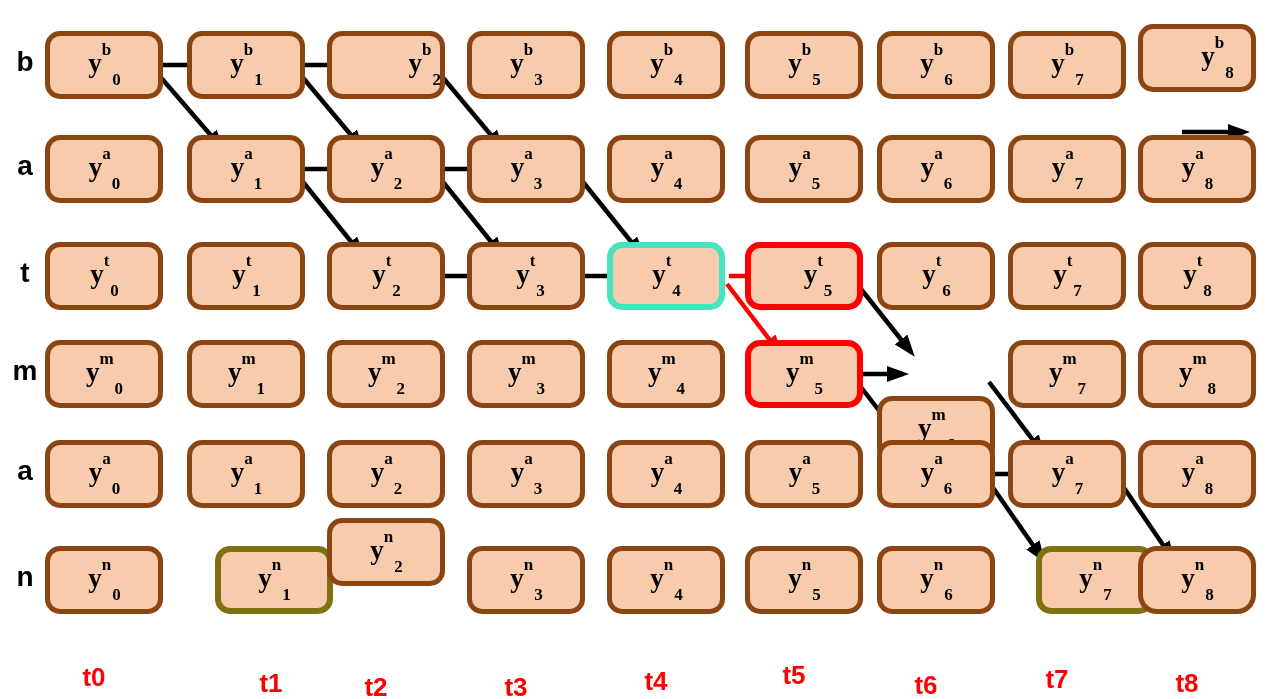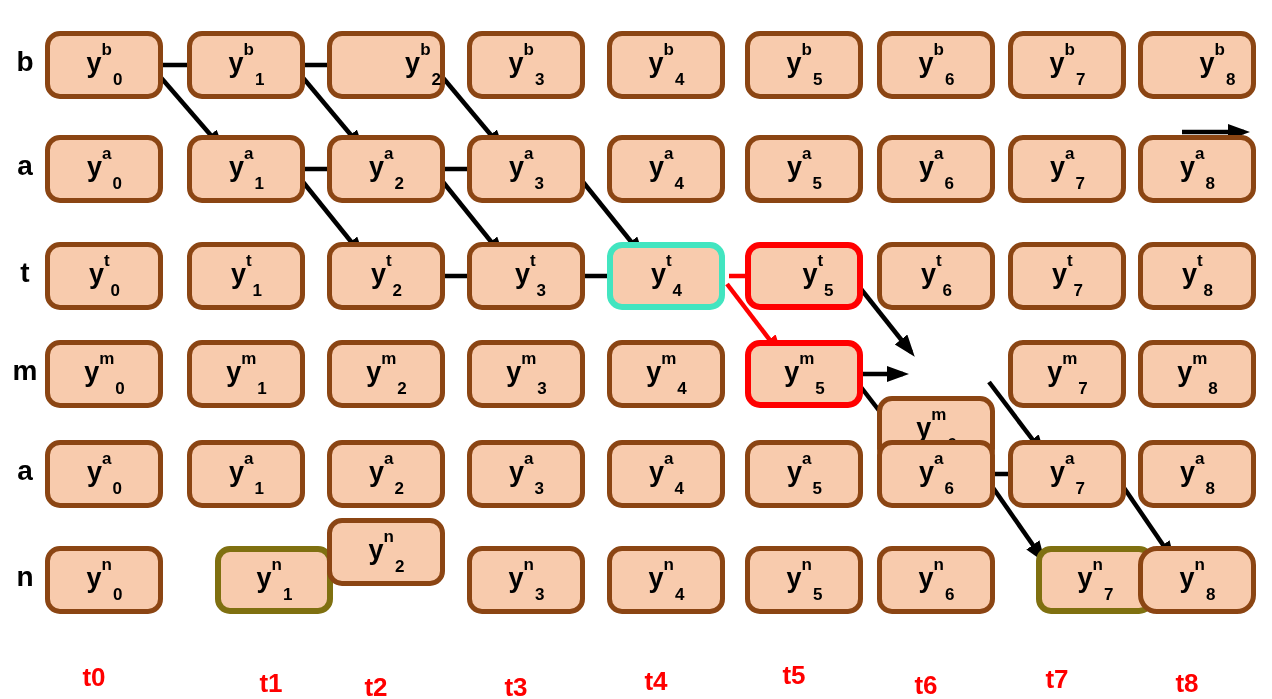--- a/index.html
+++ b/index.html
@@ -8,21 +8,21 @@
     font-family:"Liberation Sans",sans-serif;overflow:hidden;
   }
   .cell{
     position:absolute;width:118px;height:68px;box-sizing:border-box;
     background:var(--fill);border:5px solid var(--brown);border-radius:15px;
     display:flex;align-items:center;justify-content:center;
   }
   .cell-teal{border:6px solid var(--teal);}
   .cell-red{border:6px solid var(--red);}
   .cell-olive{border:6px solid var(--olive);margin-left:28px;}
-  .cl{font-weight:bold;font-size:27px;color:var(--text);line-height:1;white-space:nowrap;}
+  .cl{font-weight:bold;font-size:27px;color:var(--text);line-height:1;white-space:nowrap;font-family:Liberation Serif, serif;}
   .cl sup{font-size:17px;position:relative;top:-0.45em;font-weight:bold;}
   .cl sub{font-size:17px;position:relative;top:0.40em;left:1px;font-weight:bold;}
   .row-label{
     position:absolute;left:6px;width:38px;text-align:center;
     font-weight:bold;font-size:28px;color:var(--text);line-height:1.1;
   }
   .time-label{
     position:absolute;font-weight:bold;font-size:26px;color:var(--tred);
     transform:translateX(-50%);line-height:1;
   }
@@ -90,21 +90,21 @@
     </div>
     <div class="cell" style="left: 745px; top: 31px;">
       <span class="cl"><span>y</span><sup>b</sup><sub>5</sub></span>
     </div>
     <div class="cell" style="left: 877px; top: 31px;">
       <span class="cl"><span>y</span><sup>b</sup><sub>6</sub></span>
     </div>
     <div class="cell" style="left: 1008px; top: 31px;">
       <span class="cl"><span>y</span><sup>b</sup><sub>7</sub></span>
     </div>
-    <div class="cell" style="left: 1138px; top: 31px; padding-left: 40px;">
+    <div class="cell" style="left: 1138px; top: 24px; padding-left: 40px;">
       <span class="cl"><span>y</span><sup>b</sup><sub>8</sub></span>
     </div>
     <div class="cell" style="left: 45px; top: 135px;">
       <span class="cl"><span>y</span><sup>a</sup><sub>0</sub></span>
     </div>
     <div class="cell" style="left: 187px; top: 135px;">
       <span class="cl"><span>y</span><sup>a</sup><sub>1</sub></span>
     </div>
     <div class="cell" style="left: 327px; top: 135px;">
       <span class="cl"><span>y</span><sup>a</sup><sub>2</sub></span>

